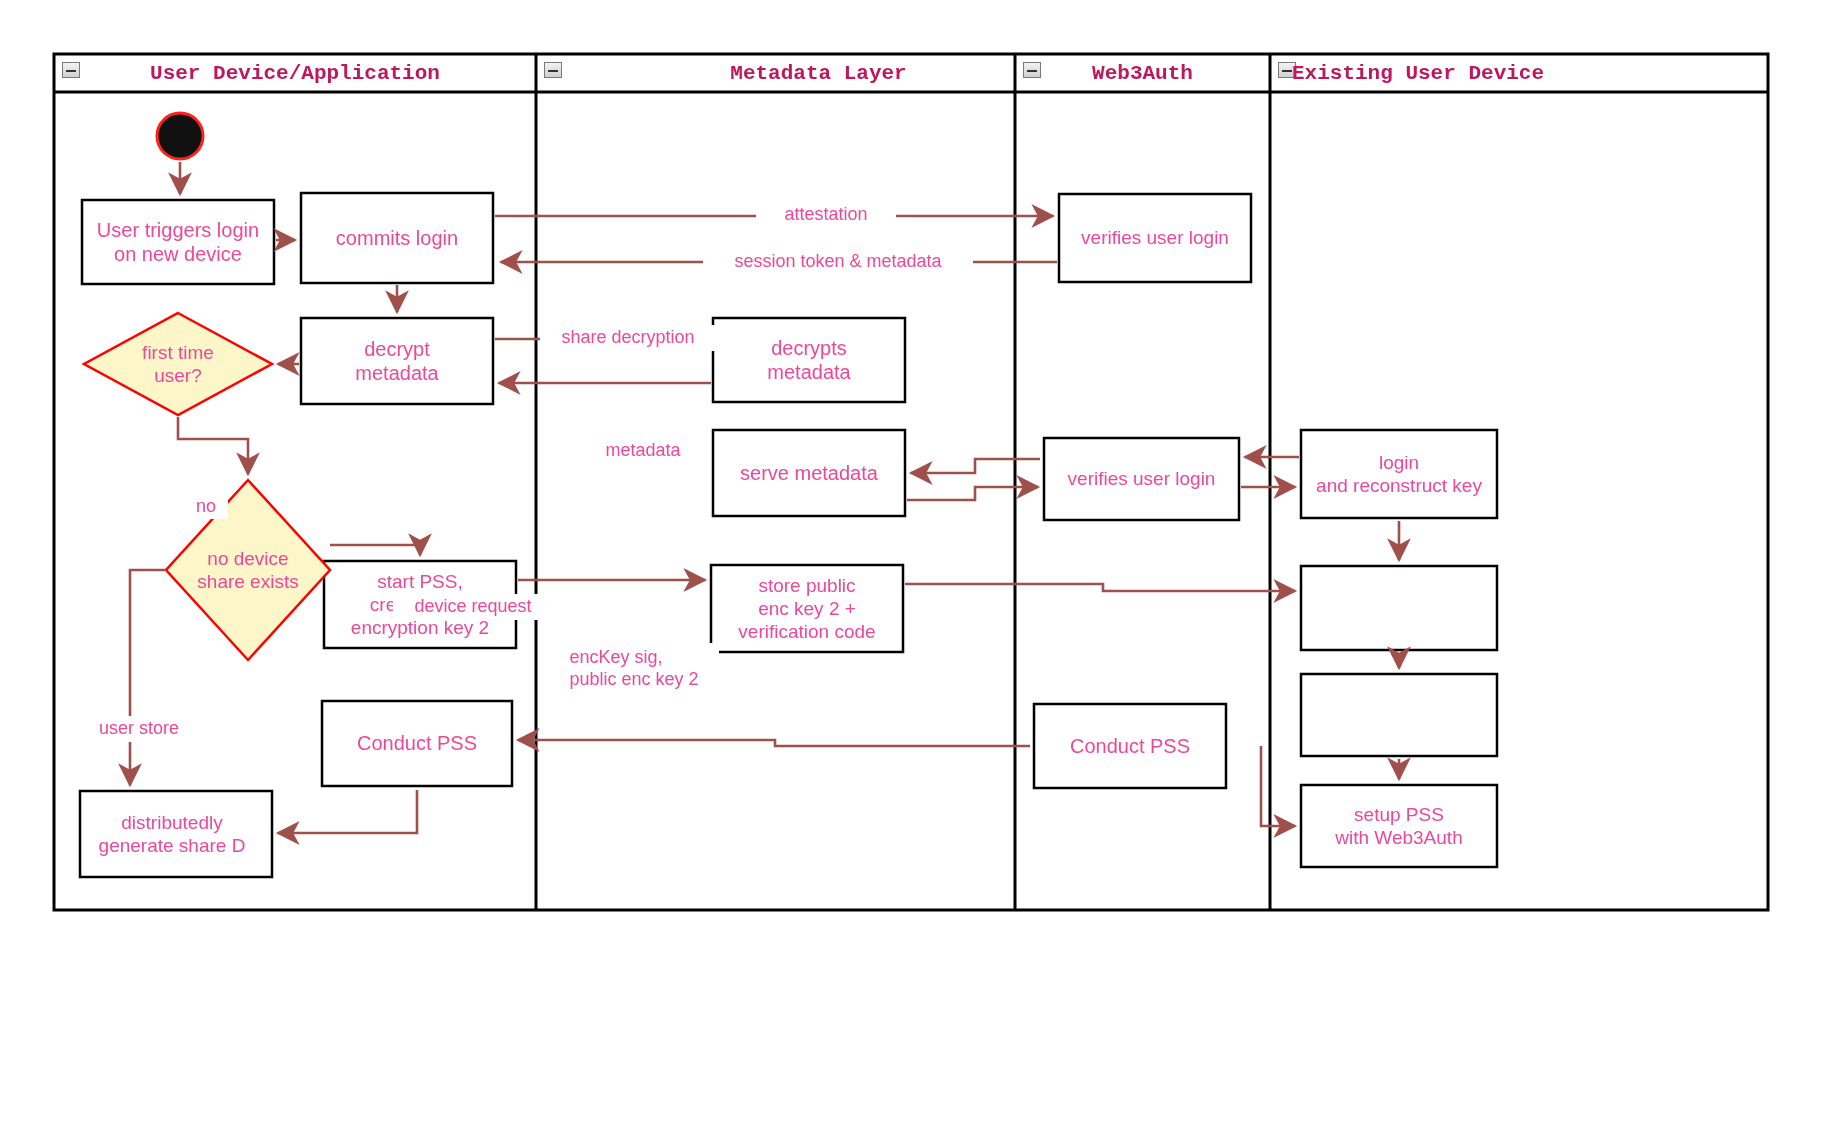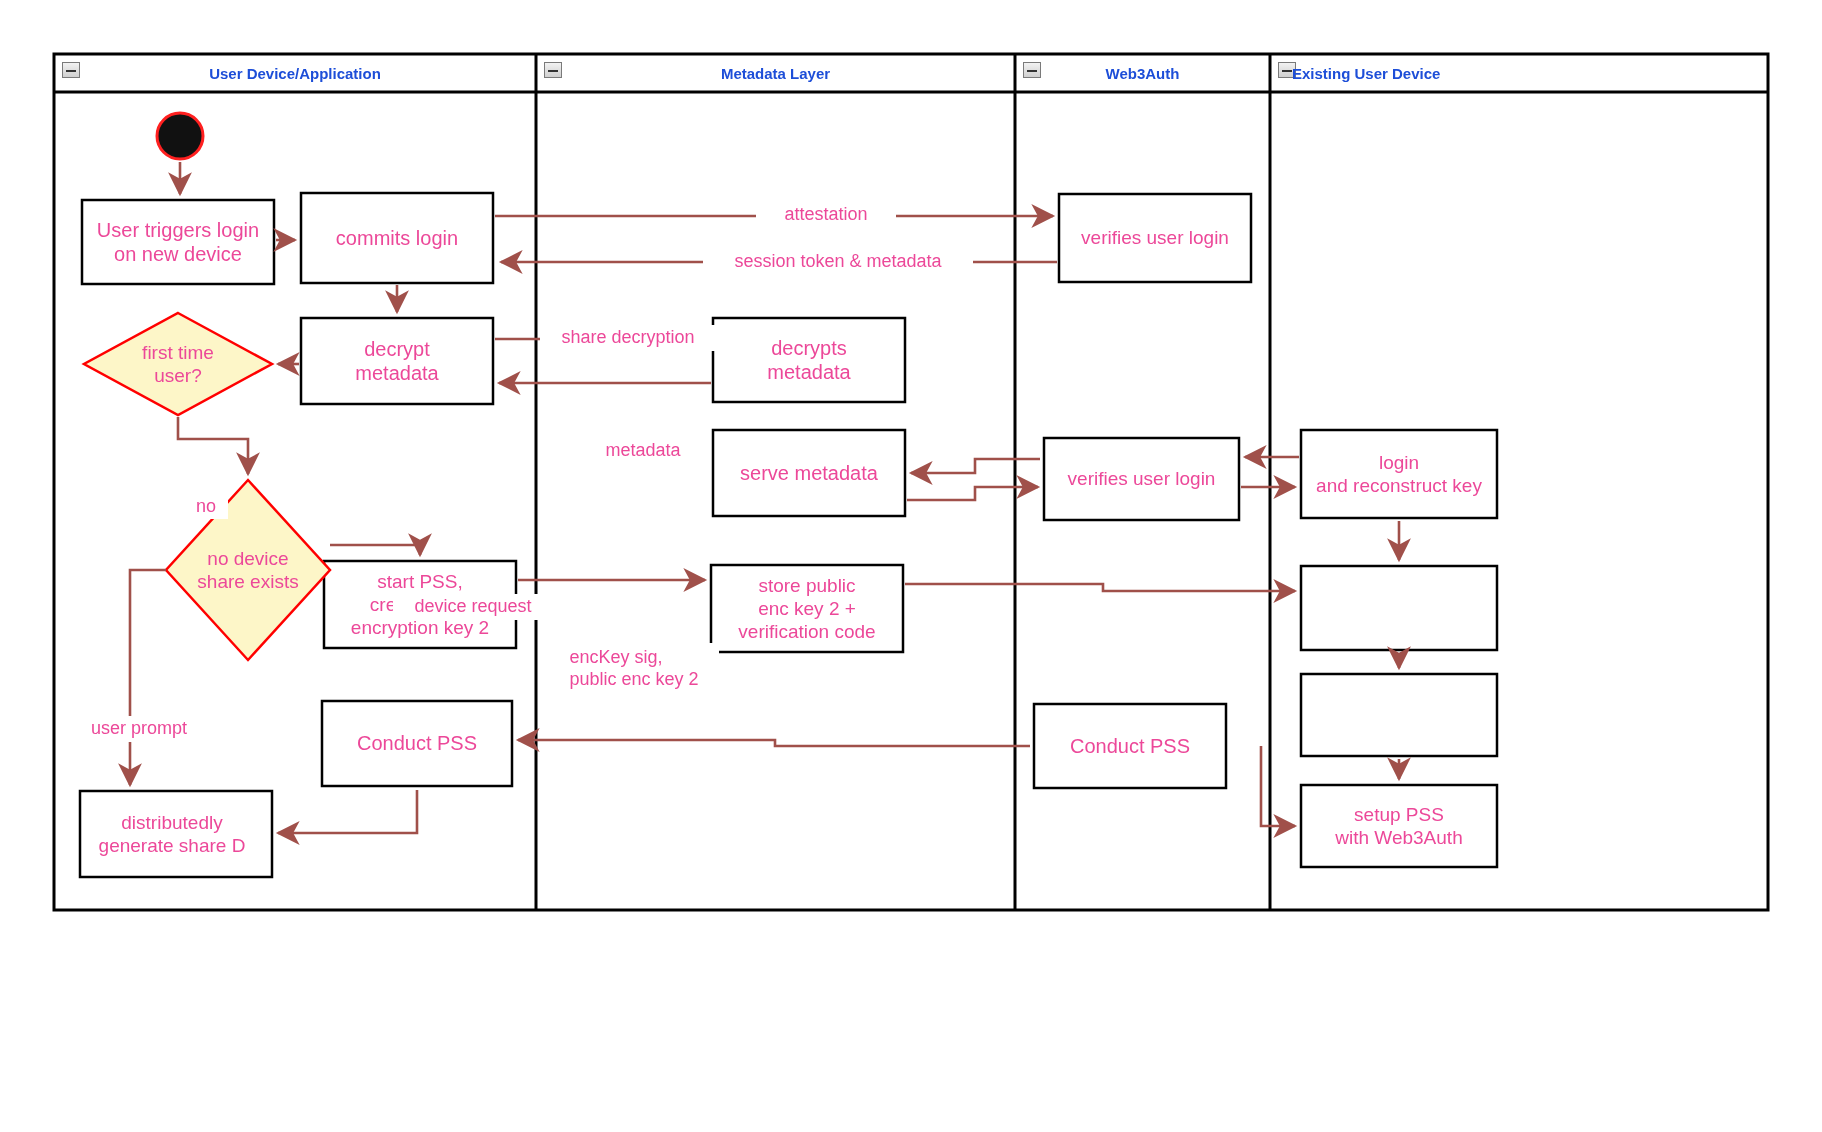--- a/index.html
+++ b/index.html
@@ -1,22 +1,23 @@
 <!DOCTYPE html>
 <html><head>
 <meta charset="utf-8">
 <style>
   html,body{margin:0;padding:0;background:#ffffff;}
   body{font-family:"Liberation Sans","DejaVu Sans",sans-serif;}
   #canvas{position:relative;width:1822px;height:1132px;background:#ffffff;overflow:hidden;}
   #svgroot{position:absolute;left:0;top:0;width:1822px;height:1132px;}
   .lane-title{
     position:absolute;display:flex;align-items:center;justify-content:center;
-    font-weight:bold;font-size:15px;color:#1d4ed8;letter-spacing:0px;
+    font-weight:bold;font-size:21px;color:#be185d;letter-spacing:0px;
     pointer-events:none;
+    font-family:Liberation Mono, monospace;
   }
   .collapse-icon{
     position:absolute;width:18px;height:16px;
     background:linear-gradient(#f2f2f2,#d0d0d0);
     border:1px solid #7a7a7a;box-sizing:border-box;
   }
   .collapse-icon::after{
     content:"";position:absolute;left:3px;right:3px;top:7px;height:2px;background:#333;
   }
   .node-label{
@@ -128,21 +129,21 @@
       <path d="M1030,746 L775,746 L775,740 L518,740" marker-end="url(#arrow)"></path>
 
       <path d="M417,790 L417,833 L278,833" marker-end="url(#arrow)"></path>
     </g>
   </svg>
 
   <div class="collapse-icon" style="left:62px;  top:62px;"></div>
   <div class="lane-title" style="left:54px;  top:54px;  width:482px; height:38px;">User Device/Application</div>
 
   <div class="collapse-icon" style="left:544px; top:62px;"></div>
-  <div class="lane-title" style="left:536px; top:54px;  width:479px; height:38px;">Metadata Layer</div>
+  <div class="lane-title" style="left:536px; top:54px;  width:479px; height:38px;padding-left:43px;">Metadata Layer</div>
 
   <div class="collapse-icon" style="left:1023px;top:62px;"></div>
   <div class="lane-title" style="left:1015px;top:54px;  width:255px; height:38px;">Web3Auth</div>
 
   <div class="collapse-icon" style="left:1278px;top:62px;"></div>
   <div class="lane-title" style="left:1292px;top:54px;  width:476px; height:38px; justify-content:flex-start;">Existing User Device</div>
 
   <div class="node-label" style="left:82px;  top:200px; width:192px; height:84px;">User triggers login
 on new device</div>
   <div class="node-label" style="left:301px; top:193px; width:192px; height:90px;">commits login</div>
@@ -173,18 +174,18 @@
   <div class="node-label" style="left:1301px;top:430px; width:196px; height:88px; font-size:19px;">login
 and reconstruct key</div>
   <div class="node-label" style="left:1301px;top:785px; width:196px; height:82px; font-size:19px;">setup PSS
 with Web3Auth</div>
 
   <div class="edge-label" style="left:756px; top:203px; width:140px; height:24px;">attestation</div>
   <div class="edge-label" style="left:703px; top:249px; width:270px; height:26px;">session token &amp; metadata</div>
   <div class="edge-label" style="left:540px; top:325px; width:176px; height:26px;">share decryption</div>
   <div class="edge-label" style="left:584px; top:438px; width:118px; height:26px;">metadata</div>
   <div class="edge-label" style="left:184px; top:495px; width:44px;  height:24px;">no</div>
-  <div class="edge-label" style="left:82px;  top:716px; width:114px; height:26px;">user prompt</div>
+  <div class="edge-label" style="left:82px;  top:716px; width:114px; height:26px;">user store</div>
   <div class="edge-label" style="left:393px; top:594px; width:160px; height:26px;">device request</div>
   <div class="edge-label" style="left:549px; top:643px; width:170px; height:52px;">encKey sig,
 public enc key 2</div>
 
 </div>
 
 </body></html>

